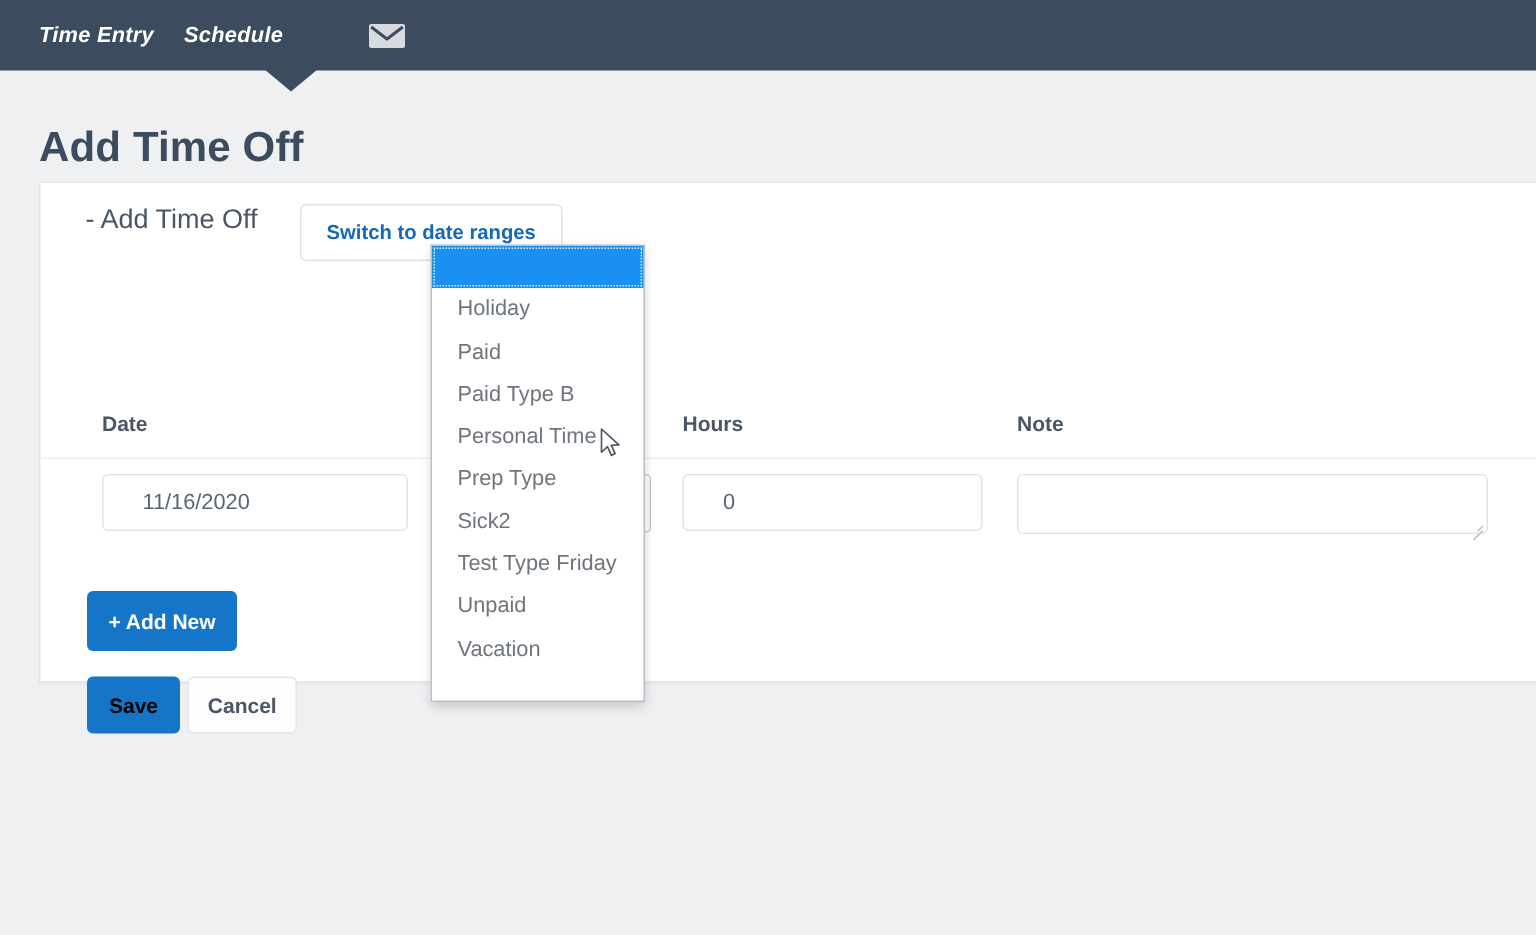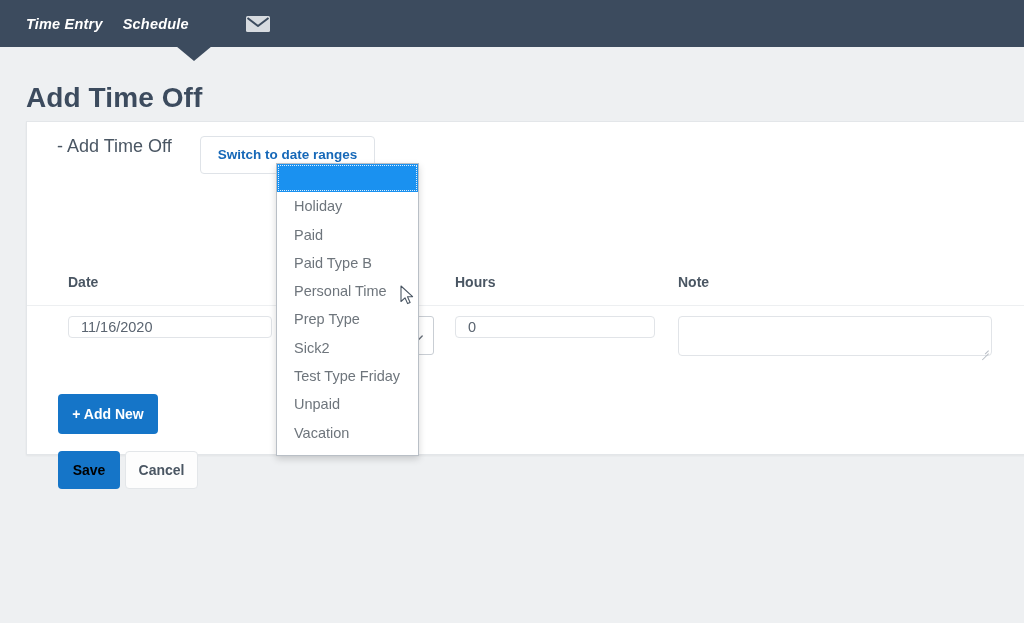--- a/index.html
+++ b/index.html
@@ -162,28 +162,28 @@
     position: absolute;
     left: 0;
     top: 194px;
     width: 100%;
     height: 46px;
   }
 
   .fld {
     position: absolute;
     top: 0;
-    height: 22px;
+    height: 38px;
     border: 1px solid #e1e4e8;
     border-radius: 4px;
     background: #ffffff;
     font-family: "Liberation Sans", sans-serif;
     font-size: 14.5px;
     color: #5a6470;
-    padding: 0 12px;
+    padding: 0 26px;
     outline: none;
   }
 
   .fld-date  { left: 41px;  width: 204px; }
   .fld-hours { left: 428px; width: 200px; }
 
   .fld-note {
     left: 651px;
     width: 314px;
     height: 40px;
@@ -240,28 +240,28 @@
     position: absolute;
     right: 9px;
     top: 13px;
     width: 12px;
     height: 12px;
   }
 
   
   .dropdown {
     position: absolute;
-    left: 249px;
+    left: 260px;
     top: 41px;
     width: 143px;
     background: #ffffff;
     border: 1px solid #b9bfc6;
     box-shadow: 0 3px 7px rgba(0,0,0,0.16);
     z-index: 50;
-    padding-bottom: 8px;
+    padding-bottom: 20px;
   }
   .dd-opt {
     height: 28.3px;
     line-height: 28.3px;
     padding: 0 0 0 17px;
     font-size: 14.5px;
     color: #6e757c;
     white-space: nowrap;
     cursor: pointer;
   }

